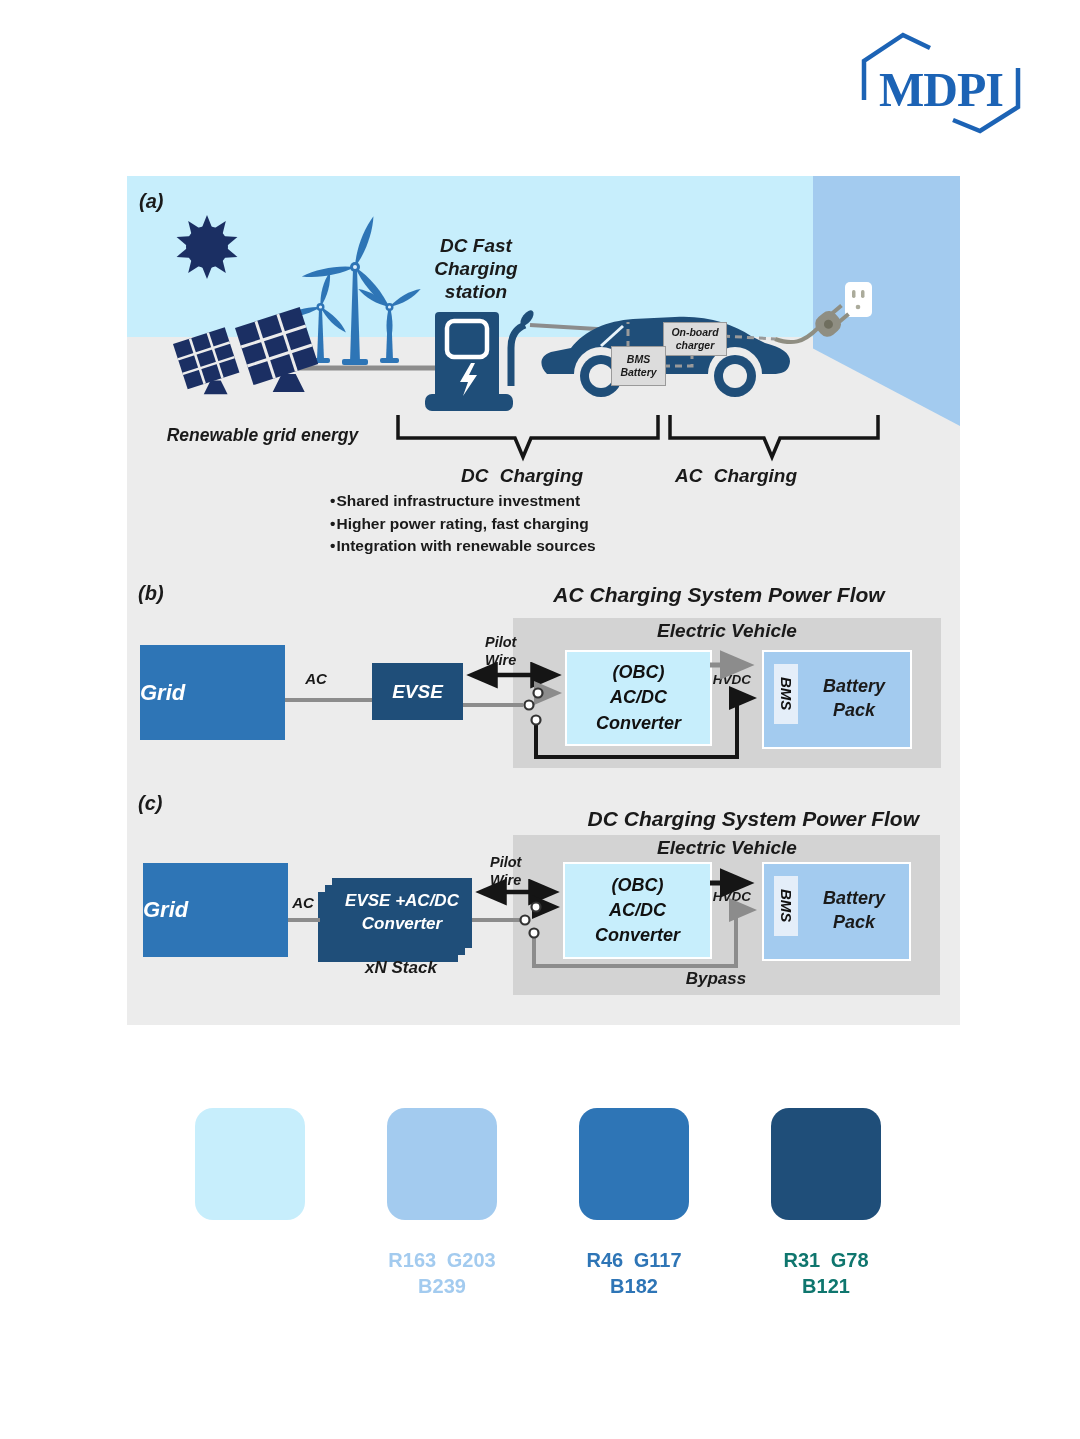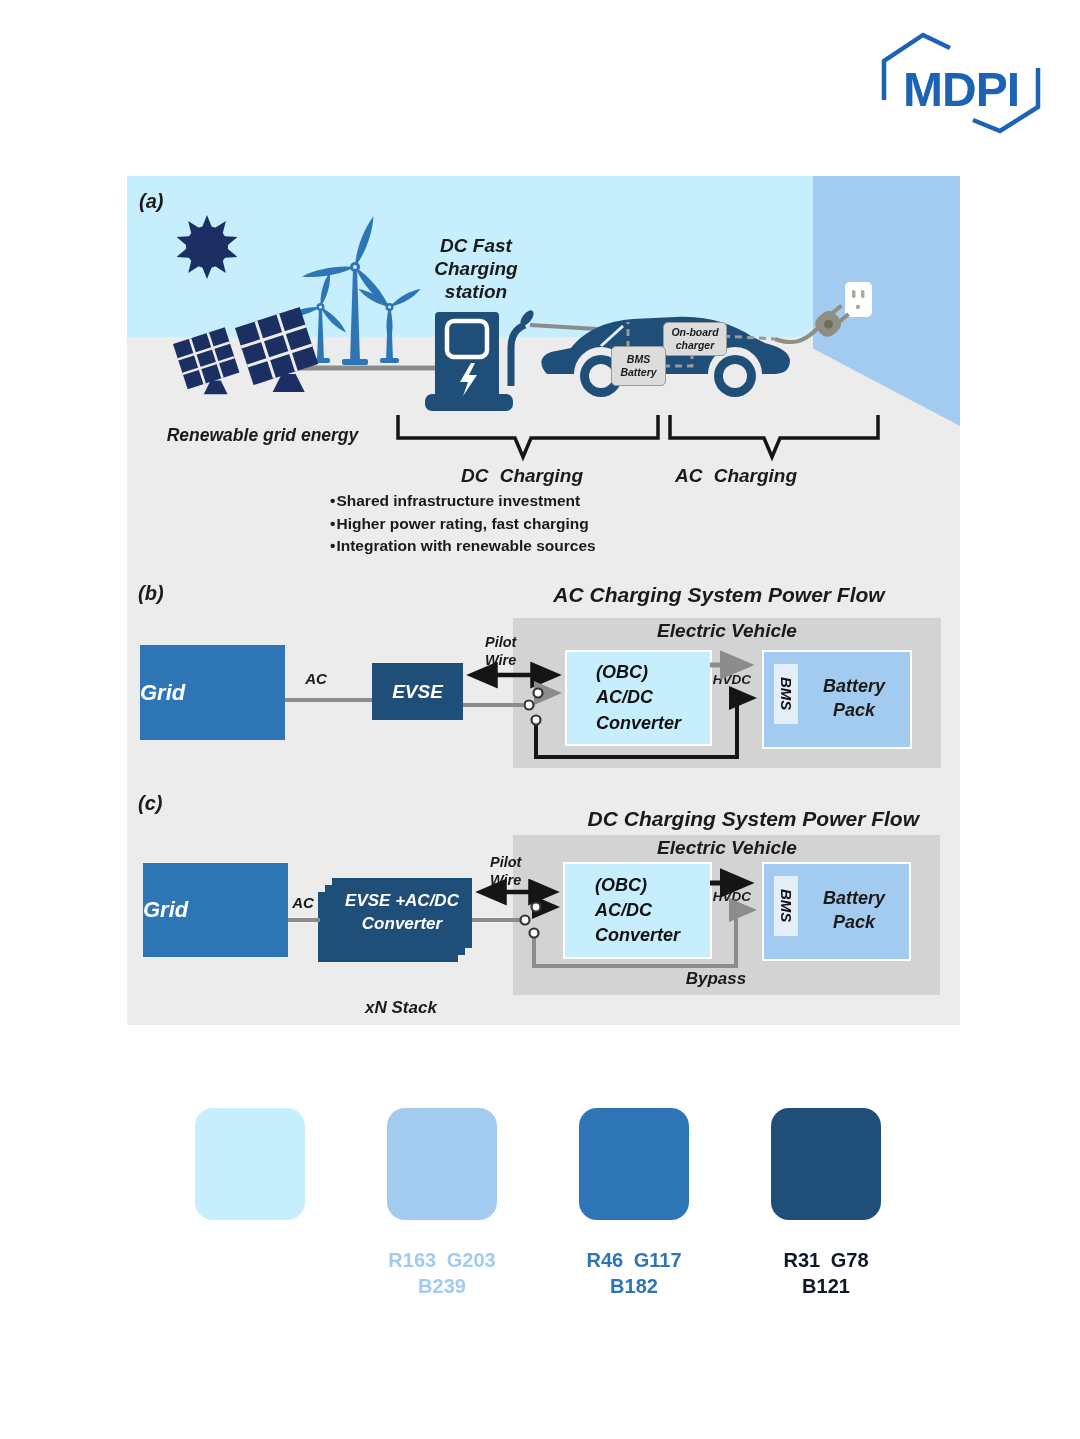--- a/index.html
+++ b/index.html
@@ -8,47 +8,47 @@
   .abs{position:absolute;}
   .pre{white-space:pre-line;}
   .bi{font-weight:bold;font-style:italic;}
   .ctr{text-align:center;}
   .figure{position:absolute;left:127px;top:176px;width:833px;height:849px;background:#ECECEC;}
   .sky{position:absolute;left:0;top:0;width:686px;height:161px;background:#C7EEFC;}
   .wall{position:absolute;left:686px;top:0;width:147px;height:250px;background:#A3CBEF;
         clip-path:polygon(0 0,100% 0,100% 100%,0 69%);}
   .panel-letter{font-size:20px;font-weight:bold;font-style:italic;}
   .scene-text{line-height:1.22;}
-  .car-tag{background:#DCDCDC;border:1.5px solid #9a9a9a;border-radius:5px;
+  .car-tag{background:#DCDCDC;border:1.5px solid #9a9a9a;border-radius:0;
            font-size:10.5px;font-weight:bold;font-style:italic;line-height:1.25;
            display:flex;align-items:center;justify-content:center;text-align:center;}
   .bullet-row{display:flex;gap:1px;font-size:15.5px;font-weight:bold;
               line-height:22.5px;}
   .bullet-row .dot::before{content:"•";}
   .evbox{background:#D3D3D3;}
   .bluebox{background:#2E75B6;color:#fff;display:flex;align-items:center;justify-content:flex-start;
            font-weight:bold;font-style:italic;}
   .darkbox{background:#1F4E79;color:#fff;display:flex;align-items:center;justify-content:center;
            font-weight:bold;font-style:italic;}
   .lightbox{background:#C7EEFC;border:2px solid #fff;color:#111;display:flex;align-items:center;
-            justify-content:center;font-weight:bold;font-style:italic;text-align:left;}
+            justify-content:center;font-weight:bold;font-style:italic;text-align:center;}
   .batbox{background:#A3CBEF;border:2px solid #fff;}
   .bms-strip{position:absolute;background:#E4EEF9;display:flex;align-items:center;justify-content:center;}
   .bms-txt{writing-mode:vertical-rl;font-size:15px;font-weight:bold;font-style:italic;color:#111;}
   .swatch{position:absolute;width:110px;height:112px;border-radius:18px;}
   .sw-label{position:absolute;width:150px;text-align:center;font-size:20px;font-weight:bold;
             line-height:26px;word-spacing:5px;white-space:pre-line;}
   svg{display:block;}
   .overlay{position:absolute;left:0;top:0;pointer-events:none;}
 </style>
 </head>
 <body>
 <div class="page">
 
-<div class="abs" style="left:872px;top:28px;width:170px;height:112px;">
+<div class="abs" style="left:852px;top:28px;width:170px;height:112px;font-family:Liberation Serif, serif;">
   <svg width="170" height="112" viewBox="0 0 170 112">
     <path d="M12,72 L12,33 L51,7 L78,20" fill="none" stroke="#1c63b5" stroke-width="4.5"></path>
     <path d="M166,40 L166,79 L128,103 L101,92" fill="none" stroke="#1c63b5" stroke-width="4.5"></path>
     <text x="89" y="78" font-size="48" font-weight="bold" fill="#1c63b5" text-anchor="middle" style="letter-spacing:-1px">MDPI</text>
   </svg>
 </div>
 
 <div class="figure">
   <div class="sky"></div>
   <div class="wall"></div>
@@ -235,21 +235,21 @@
   <div class="abs bluebox" style="left:16px;top:687px;width:145px;height:94px;font-size:22px;">
     <span>Grid</span>
       </div>
   <div class="abs bi ctr" style="left:156px;top:718px;width:40px;font-size:15px;">AC</div>
   <div class="abs" style="left:191px;top:702px;width:154px;height:84px;">
     <div class="abs" style="left:0;top:14px;width:140px;height:70px;background:#1F4E79;"></div>
     <div class="abs" style="left:7px;top:7px;width:140px;height:70px;background:#1F4E79;"></div>
     <div class="abs darkbox pre ctr" style="left:14px;top:0;width:140px;height:70px;font-size:17px;line-height:1.35;">EVSE +AC/DC
 Converter</div>
   </div>
-  <div class="abs bi ctr" style="left:204px;top:822px;width:140px;font-size:17px;">xN Stack</div>
+  <div class="abs bi ctr" style="left:204px;top:782px;width:140px;font-size:17px;">xN Stack</div>
   <div class="abs bi pre scene-text" style="left:363px;top:678px;font-size:14.5px;">Pilot
 Wire</div>
   <div class="abs lightbox pre" style="left:436px;top:686px;width:145px;height:93px;font-size:18px;line-height:1.4;">(OBC)
 AC/DC
 Converter</div>
   <div class="abs bi ctr" style="left:578px;top:713px;width:54px;font-size:13.5px;">HVDC</div>
   <div class="abs batbox" style="left:635px;top:686px;width:145px;height:95px;">
     <div class="bms-strip" style="left:10px;top:12px;width:24px;height:60px;">
       <span class="bms-txt">BMS</span>
     </div>
@@ -299,17 +299,17 @@
 
 <div class="abs" style="left:0;top:1080px;width:1080px;height:240px;">
   <div class="swatch" style="left: 195px; top: 28px; background: rgb(199, 238, 252);"></div>
   <div class="swatch" style="left: 387px; top: 28px; background: rgb(163, 203, 239);"></div>
   <div class="swatch" style="left: 579px; top: 28px; background: rgb(46, 117, 182);"></div>
   <div class="swatch" style="left: 771px; top: 28px; background: rgb(31, 78, 121);"></div>
   <div class="sw-label" style="left: 367px; top: 167px; color: rgb(163, 203, 239);">R163 G203
 B239</div>
   <div class="sw-label" style="left: 559px; top: 167px; color: rgb(46, 117, 182);">R46 G117
 B182</div>
-  <div class="sw-label" style="left: 751px; top: 167px; color: #0f172a;">R31 G78
+  <div class="sw-label" style="left: 751px; top: 167px; color: #0f766e;">R31 G78
 B121</div>
 </div>
 
 </div>
 
 </body></html>

